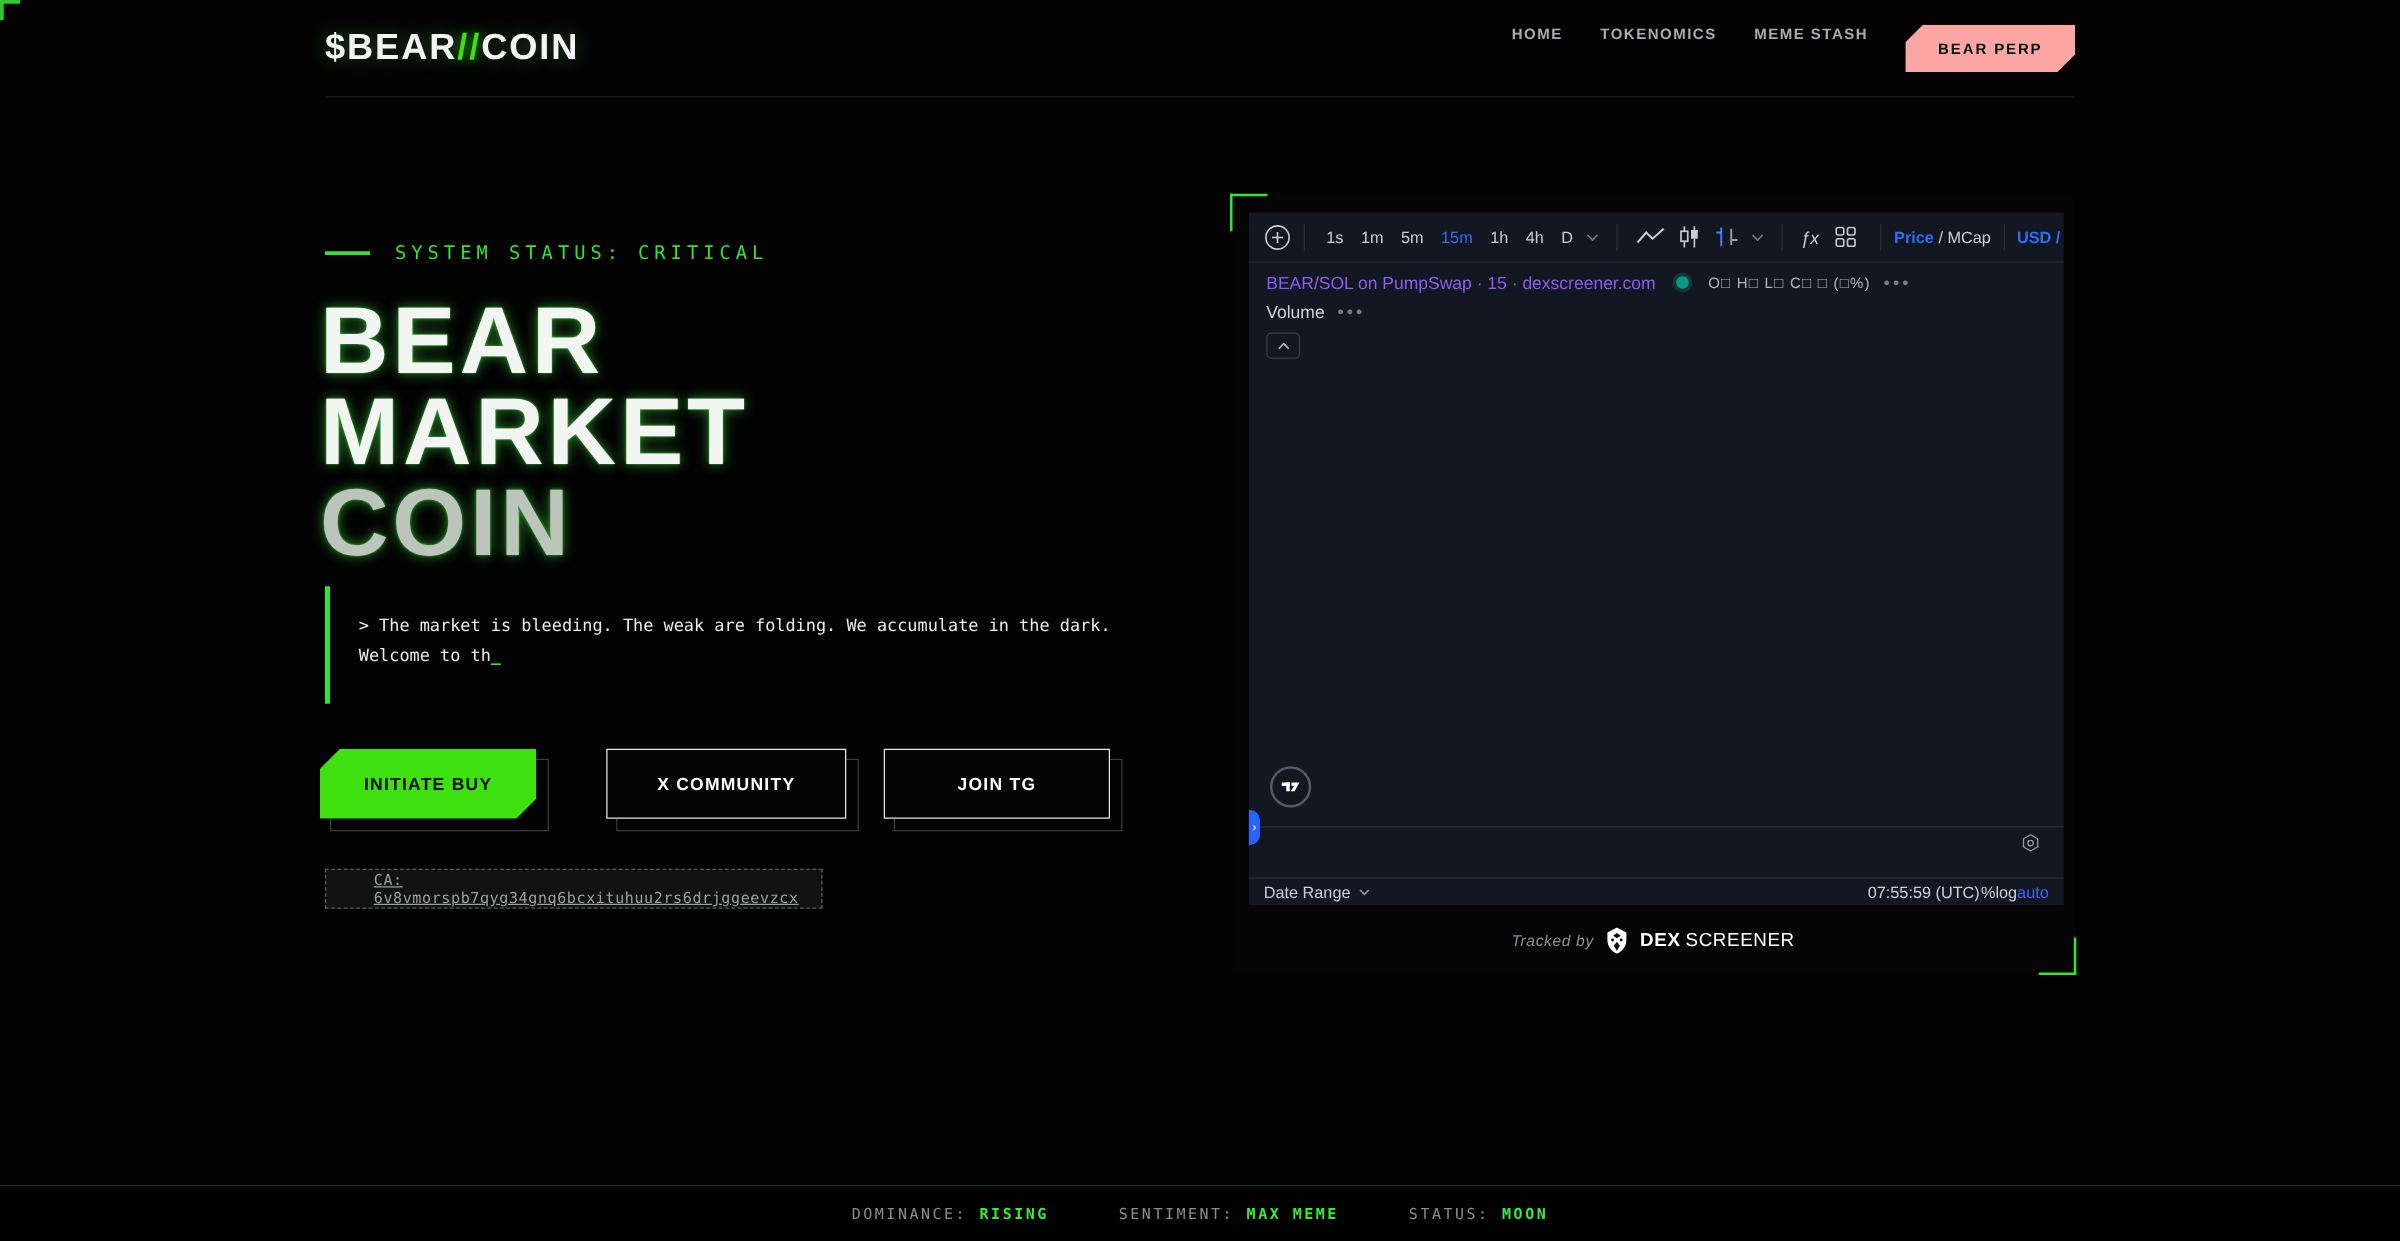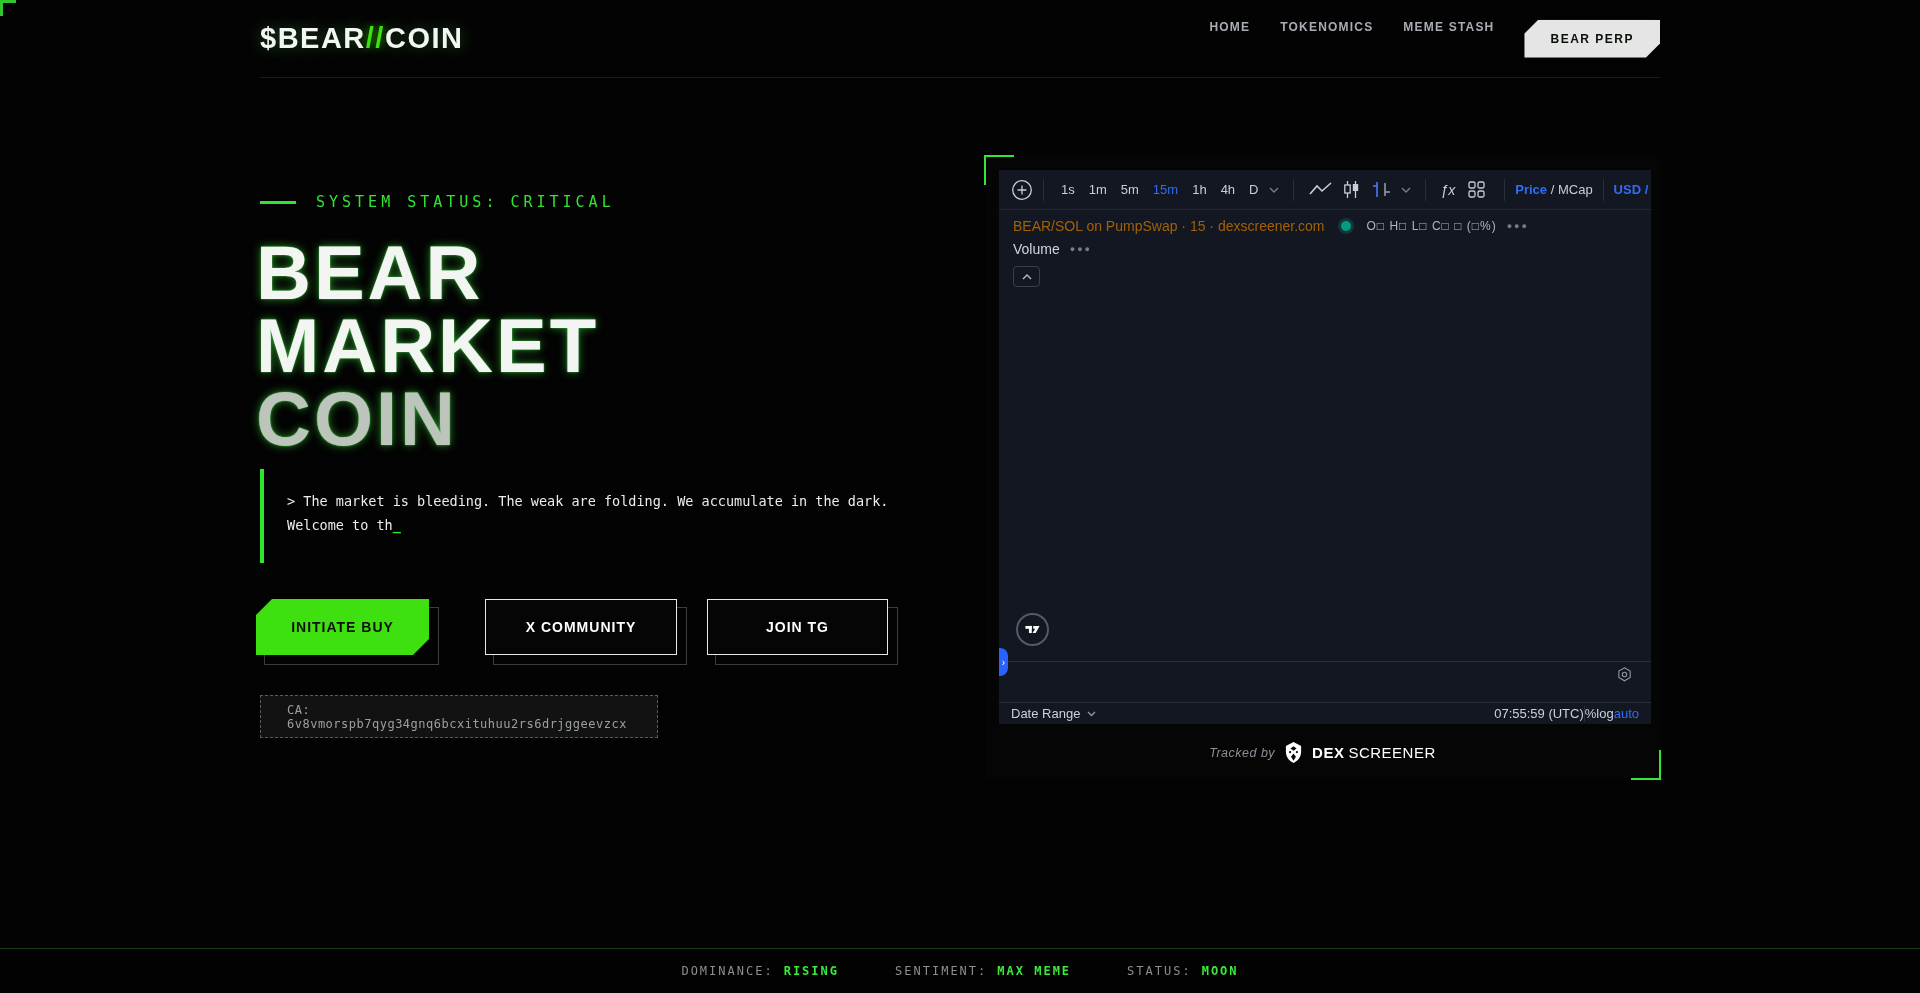--- a/index.html
+++ b/index.html
@@ -12,21 +12,21 @@
     border-left:3px solid #2fc82f;border-top:3px solid #2fc82f;}
 
   
   .header{position:absolute;left:260px;right:260px;top:0;height:78px;
     border-bottom:1px solid #1b1d1b;display:flex;align-items:center;justify-content:space-between;}
   .logo{font-size:29px;font-weight:bold;letter-spacing:1.5px;color:#f4f6f4;
     text-shadow:0 0 16px rgba(120,255,120,.30);white-space:nowrap;}
   .logo .slash{color:#3ee00f;text-shadow:0 0 10px rgba(62,224,15,.85);}
   .nav{display:flex;align-items:flex-start;gap:30px;}
   .nav-link{font-size:12px;font-weight:bold;letter-spacing:1.2px;color:#a9adb3;cursor:pointer;}
-  .cta{background:#e5e5e5;color:#081008;font-size:12px;font-weight:bold;letter-spacing:1.5px;
+  .cta{background:#fca5a5;color:#081008;font-size:12px;font-weight:bold;letter-spacing:1.5px;
     padding:12px 26px;cursor:pointer;box-shadow:0 0 20px rgba(62,224,15,.35);
     clip-path:polygon(14px 0,100% 0,100% calc(100% - 14px),calc(100% - 14px) 100%,0 100%,0 14px);}
 
   
   .status{position:absolute;left:260px;top:193px;display:flex;align-items:center;gap:20px;}
   .status-dash{width:36px;height:3px;background:#32e432;}
   .status-text{font-family:"DejaVu Sans Mono",monospace;font-size:15px;letter-spacing:4px;color:#32e432;}
   .status-text .val{margin-left:12px;}
 
   .title{position:absolute;left:256px;top:236px;font-size:76px;line-height:73px;font-weight:900;
@@ -45,23 +45,23 @@
     border:1px solid #3c3c3c;pointer-events:none;}
   .btn-face{position:relative;z-index:1;display:flex;align-items:center;justify-content:center;
     width:100%;height:100%;font-weight:bold;font-size:14px;letter-spacing:1px;}
   .btn.buy{width:173px;margin-right:56px;}
   .btn.buy .btn-face{background:#3ee00f;color:#081008;
     clip-path:polygon(16px 0,100% 0,100% calc(100% - 16px),calc(100% - 16px) 100%,0 100%,0 16px);}
   .btn.x{width:192px;margin-right:30px;}
   .btn.tg{width:181px;}
   .btn.ghost .btn-face{background:#050505;border:1px solid #e8e8e8;color:#fff;}
 
-  .ca{position:absolute;left:260px;top:695px;width:398px;height:43px;background:#121212;
-    border:1px dashed #5a5a5a;display:flex;align-items:center;padding-left:26px;cursor:pointer;
-    font-family:"DejaVu Sans Mono",monospace;font-size:12px;letter-spacing:.5px;color:#9aa0a0;}
+  .ca{position:absolute;left:260px;top:695px;width:398px;height:32px;background:#121212;
+    border:1px dashed #5a5a5a;display:flex;align-items:center;padding-left:38px;cursor:pointer;
+    font-family:"DejaVu Sans Mono",monospace;font-size:12px;letter-spacing:.5px;color:#9aa0a0;text-decoration:underline;}
 
   
   .chart-frame{position:absolute;left:986px;top:157px;width:673px;height:621px;background:#050505;}
   .corner{position:absolute;width:30px;height:30px;pointer-events:none;}
   .corner.tl{left:-2px;top:-2px;border-left:2px solid #35e535;border-top:2px solid #35e535;}
   .corner.br{right:-2px;bottom:-2px;border-right:2px solid #35e535;border-bottom:2px solid #35e535;}
 
   .widget{position:absolute;left:13px;top:13px;width:652px;height:554px;background:#131722;
     overflow:hidden;color:#d1d4dc;}
 
@@ -73,21 +73,21 @@
   .tf.active{color:#2f6df6;}
   .caret{margin:0 4px;cursor:pointer;flex:none;display:flex;}
   .fx-glyph{font-size:14px;font-style:italic;color:#c9cdd6;padding:0 4px;}
   .pricemcap{font-size:13px;flex:none;cursor:pointer;}
   .pricemcap .blue{color:#2f6df6;font-weight:bold;}
   .pricemcap .grey{color:#c9cdd6;}
   .usdtoggle{font-size:13px;font-weight:bold;color:#2f6df6;flex:none;cursor:pointer;}
 
   .legend{position:absolute;left:14px;top:48px;display:flex;flex-direction:column;gap:7px;}
   .legend-row1{display:flex;align-items:center;gap:10px;}
-  .legend-title{font-size:14px;color:#a16207;cursor:pointer;}
+  .legend-title{font-size:14px;color:#8b5cf6;cursor:pointer;}
   .tv-dot{width:10px;height:10px;border-radius:50%;background:#089981;
     box-shadow:0 0 0 3px rgba(8,153,129,.25);margin:0 6px;}
   .ohlc{font-size:12px;color:#b2b5be;letter-spacing:1px;}
   .more{font-size:9px;color:#787b86;letter-spacing:2px;cursor:pointer;}
   .legend-row2{display:flex;align-items:center;gap:10px;}
   .vol-label{font-size:14px;color:#d1d4dc;cursor:pointer;}
   .collapse-btn{width:27px;height:21px;border:1px solid #3a3e4a;border-radius:4px;
     display:flex;align-items:center;justify-content:center;cursor:pointer;margin-top:2px;}
 
   .tv-logo{position:absolute;left:17px;bottom:78px;width:33px;height:33px;border:2px solid #565966;

